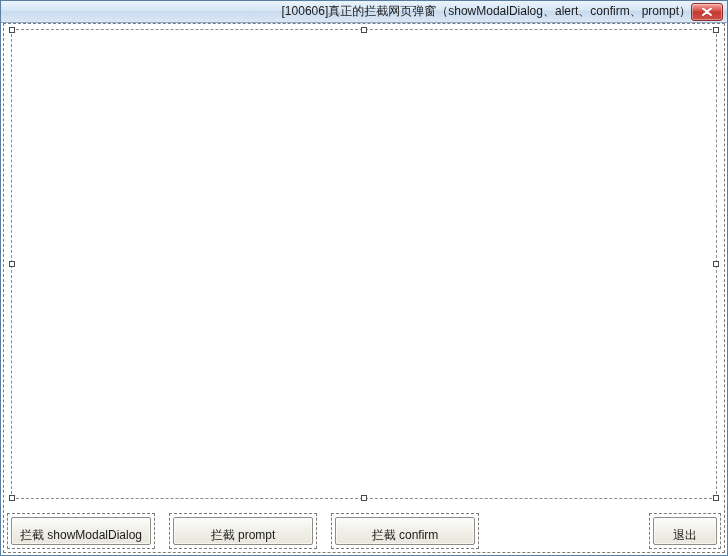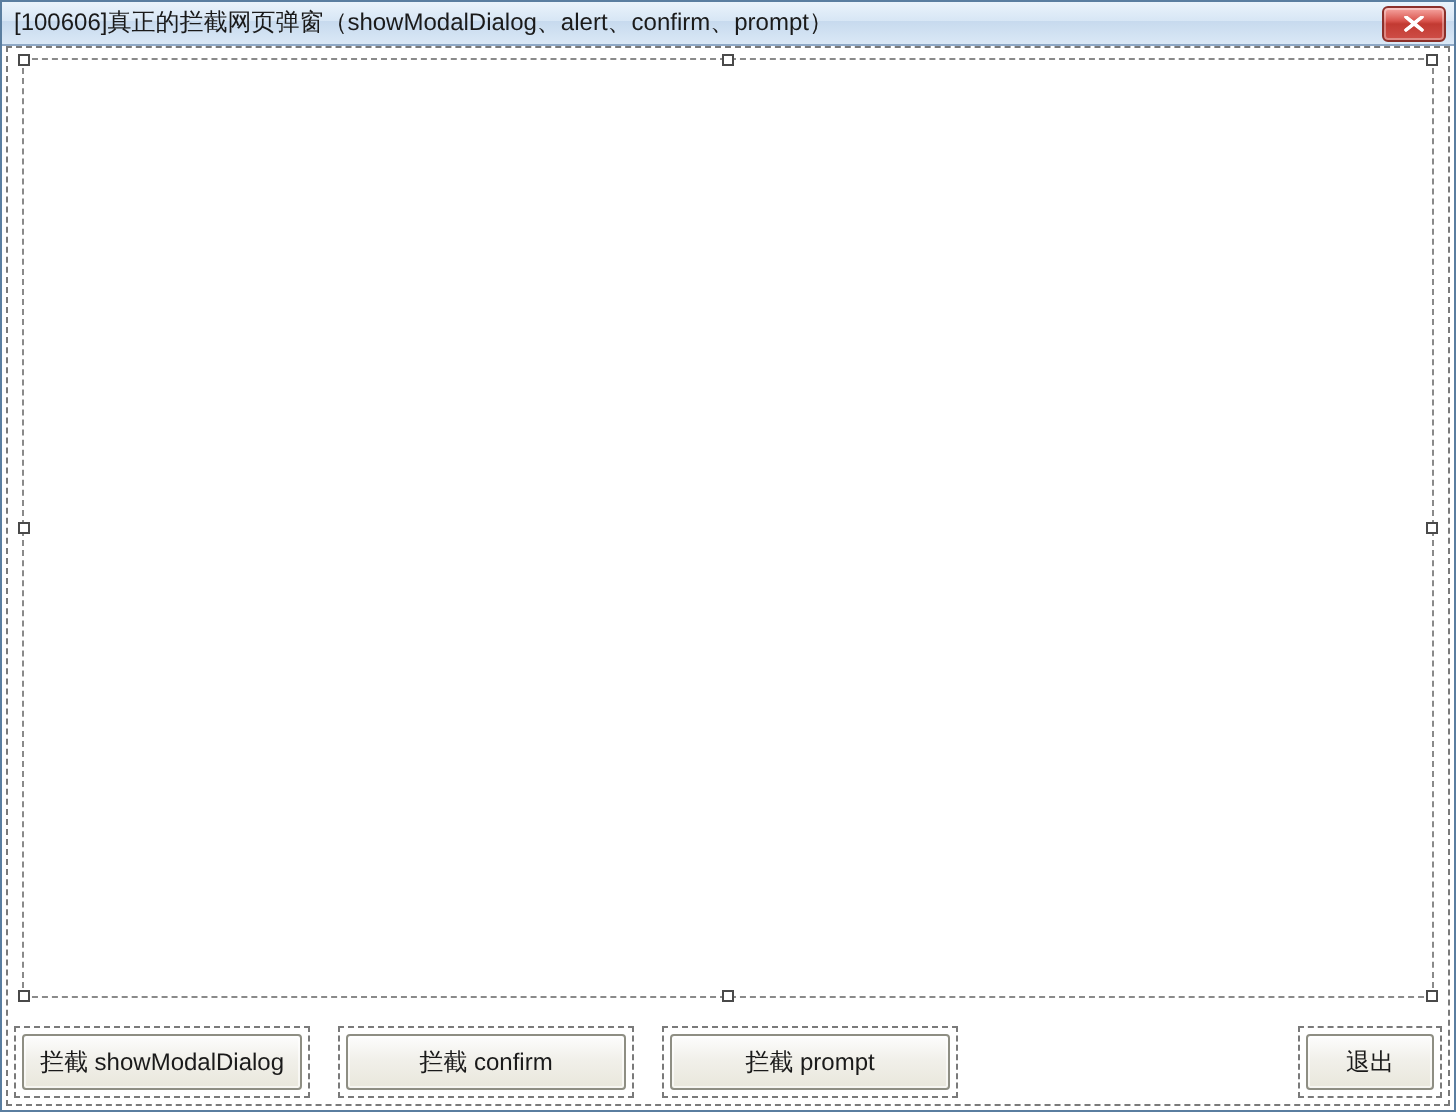--- a/index.html
+++ b/index.html
@@ -31,20 +31,21 @@
     padding: 0 4px 0 6px;
     box-sizing: border-box;
     position: relative;
   }
   .title-text {
     color: #1a1a1a;
     font-size: 12px;
     white-space: nowrap;
     overflow: hidden;
     flex: 1;
+    text-align: right;
   }
   .close-btn {
     width: 30px;
     height: 16px;
     background: linear-gradient(to bottom, #f7a8a4 0%, #d9544d 40%, #c23a32 50%, #cf4f48 100%);
     border: 1px solid #8b2f29;
     border-radius: 3px;
     display: flex;
     align-items: center;
     justify-content: center;
@@ -109,21 +110,21 @@
   .btn-slot.exit { flex: 0 0 64px; margin-left: auto; }
 
   .win-btn {
     position: absolute;
     left: 0; top: 0; right: 0; bottom: 0;
     background: linear-gradient(to bottom, #fdfdfd 0%, #f1f0ea 45%, #e9e7dc 100%);
     border: 1px solid #8e8e83;
     border-radius: 2px;
     box-shadow: inset 0 0 0 1px rgba(255,255,255,0.6);
     display: flex;
-    align-items: center;
+    align-items: flex-end;
     justify-content: center;
     font-family: "SimSun", "Microsoft YaHei", sans-serif;
     font-size: 12px;
     color: #1a1a1a;
     cursor: pointer;
     box-sizing: border-box;
   }
   .btn-sel {
     position: absolute;
     left: -4px; top: -4px; right: -4px; bottom: -4px;
@@ -169,28 +170,28 @@
         <div class="btn-sel"></div>
         <div class="win-btn">
           <span>拦截 showModalDialog</span>
         </div>
       </div>
 
 
       <div class="btn-slot">
         <div class="btn-sel"></div>
         <div class="win-btn">
+          <span>拦截 prompt</span>
+        </div>
+      </div>
+
+      <div class="btn-slot">
+        <div class="btn-sel"></div>
+        <div class="win-btn">
           <span>拦截 confirm</span>
-        </div>
-      </div>
-
-      <div class="btn-slot">
-        <div class="btn-sel"></div>
-        <div class="win-btn">
-          <span>拦截 prompt</span>
         </div>
       </div>
 
       <div class="btn-slot spacer"></div>
 
       <div class="btn-slot exit">
         <div class="btn-sel"></div>
         <div class="win-btn">
           <span>退出</span>
         </div>

